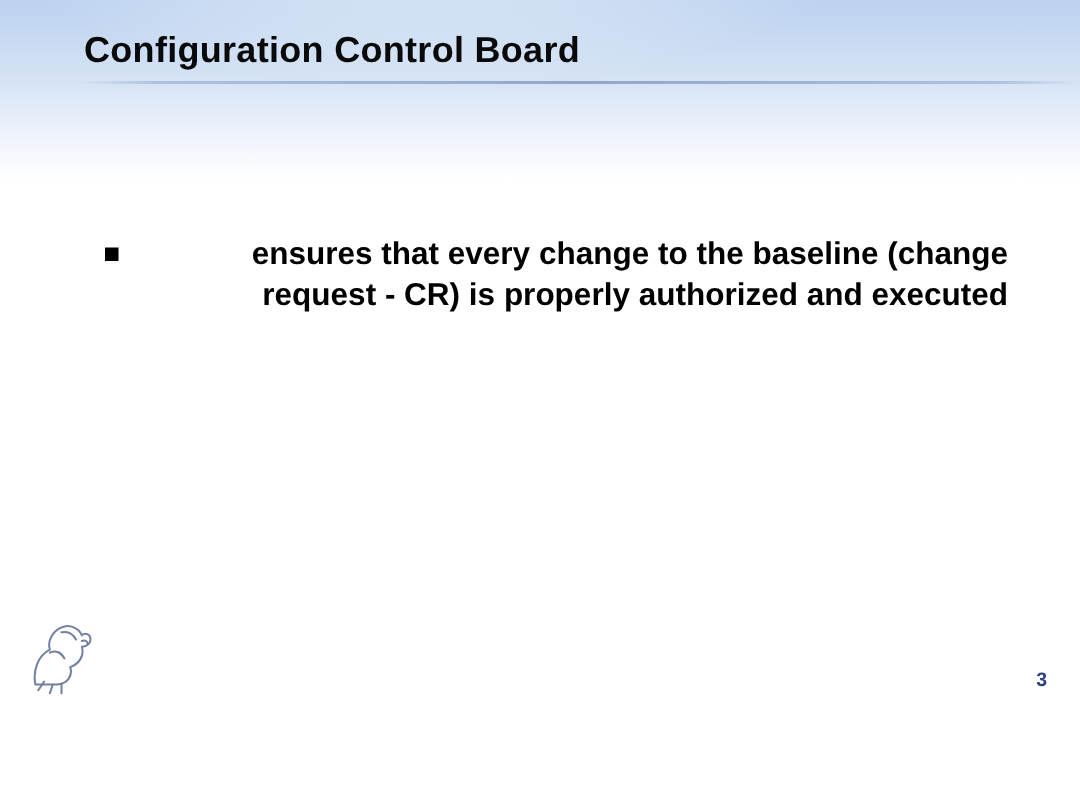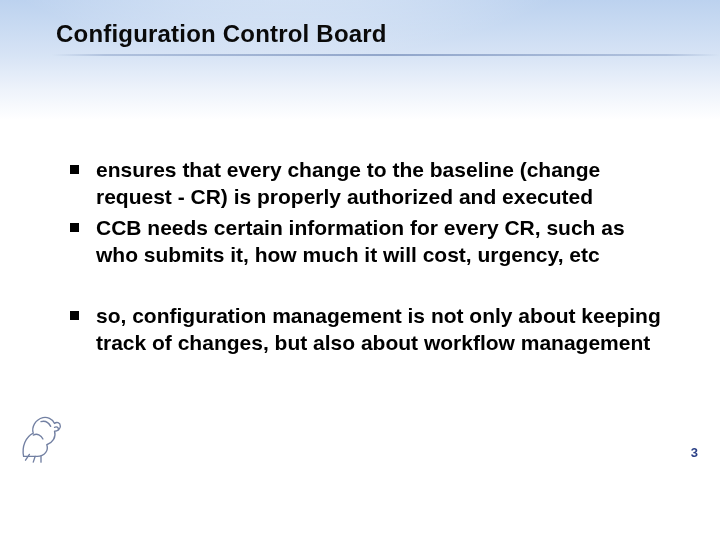--- a/index.html
+++ b/index.html
@@ -47,20 +47,21 @@
   .body {
     position: absolute;
     left: 64px;
     right: 48px;
     top: 156px;
   }
   ul.bullets {
     list-style: none;
     margin: 0;
     padding: 0;
+    text-align: right;
   }
   ul.bullets li {
     position: relative;
     padding-left: 32px;
     margin-bottom: 4px;
     font-size: 21px;
     line-height: 27px;
     font-weight: 700;
     color: #000000;
   }
@@ -106,26 +107,22 @@
 <div class="slide">
 
   <div class="header-bg"></div>
   <div class="header-line"></div>
 
   <div class="title">Configuration Control Board</div>
 
   <div class="body">
     <ul class="bullets">
       <li>ensures that every change to the baseline (change request - CR) is properly authorized and executed</li>
-      <li>CCB needs certain information for every CR, such as who submits it, how much it will cost, urgency, etc</li>
     </ul>
     <div class="gap"></div>
-    <ul class="bullets">
-      <li>so, configuration management is not only about keeping track of changes, but also about workflow management</li>
-    </ul>
   </div>
 
   <svg class="logo" viewBox="0 0 60 60">
     <g fill="none" stroke="#5a6a92" stroke-width="1.4" stroke-linecap="round" stroke-linejoin="round">
       <path d="M12 50 C10 40 14 30 22 26 C20 20 24 12 32 10 C36 9 42 11 44 16 C46 14 50 15 50 19 C50 22 47 24 44 24 C46 30 42 36 36 38 C38 44 34 50 26 50 Z"></path>
       <path d="M30 14 C34 13 38 15 40 19"></path>
       <path d="M22 28 C26 26 30 28 32 32"></path>
       <path d="M18 48 L14 54 M24 50 L22 56 M30 50 L30 56"></path>
       <path d="M44 20 C46 19 48 20 48 22"></path>
     </g>

